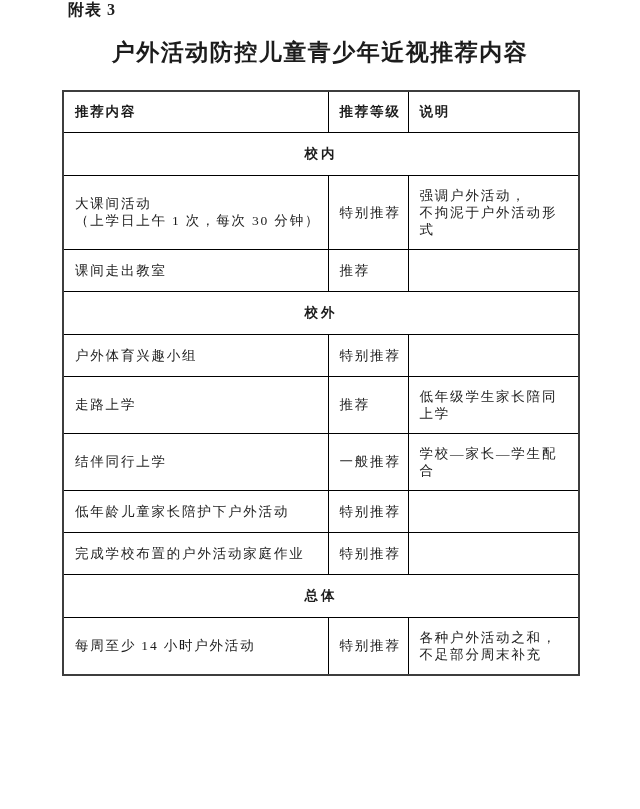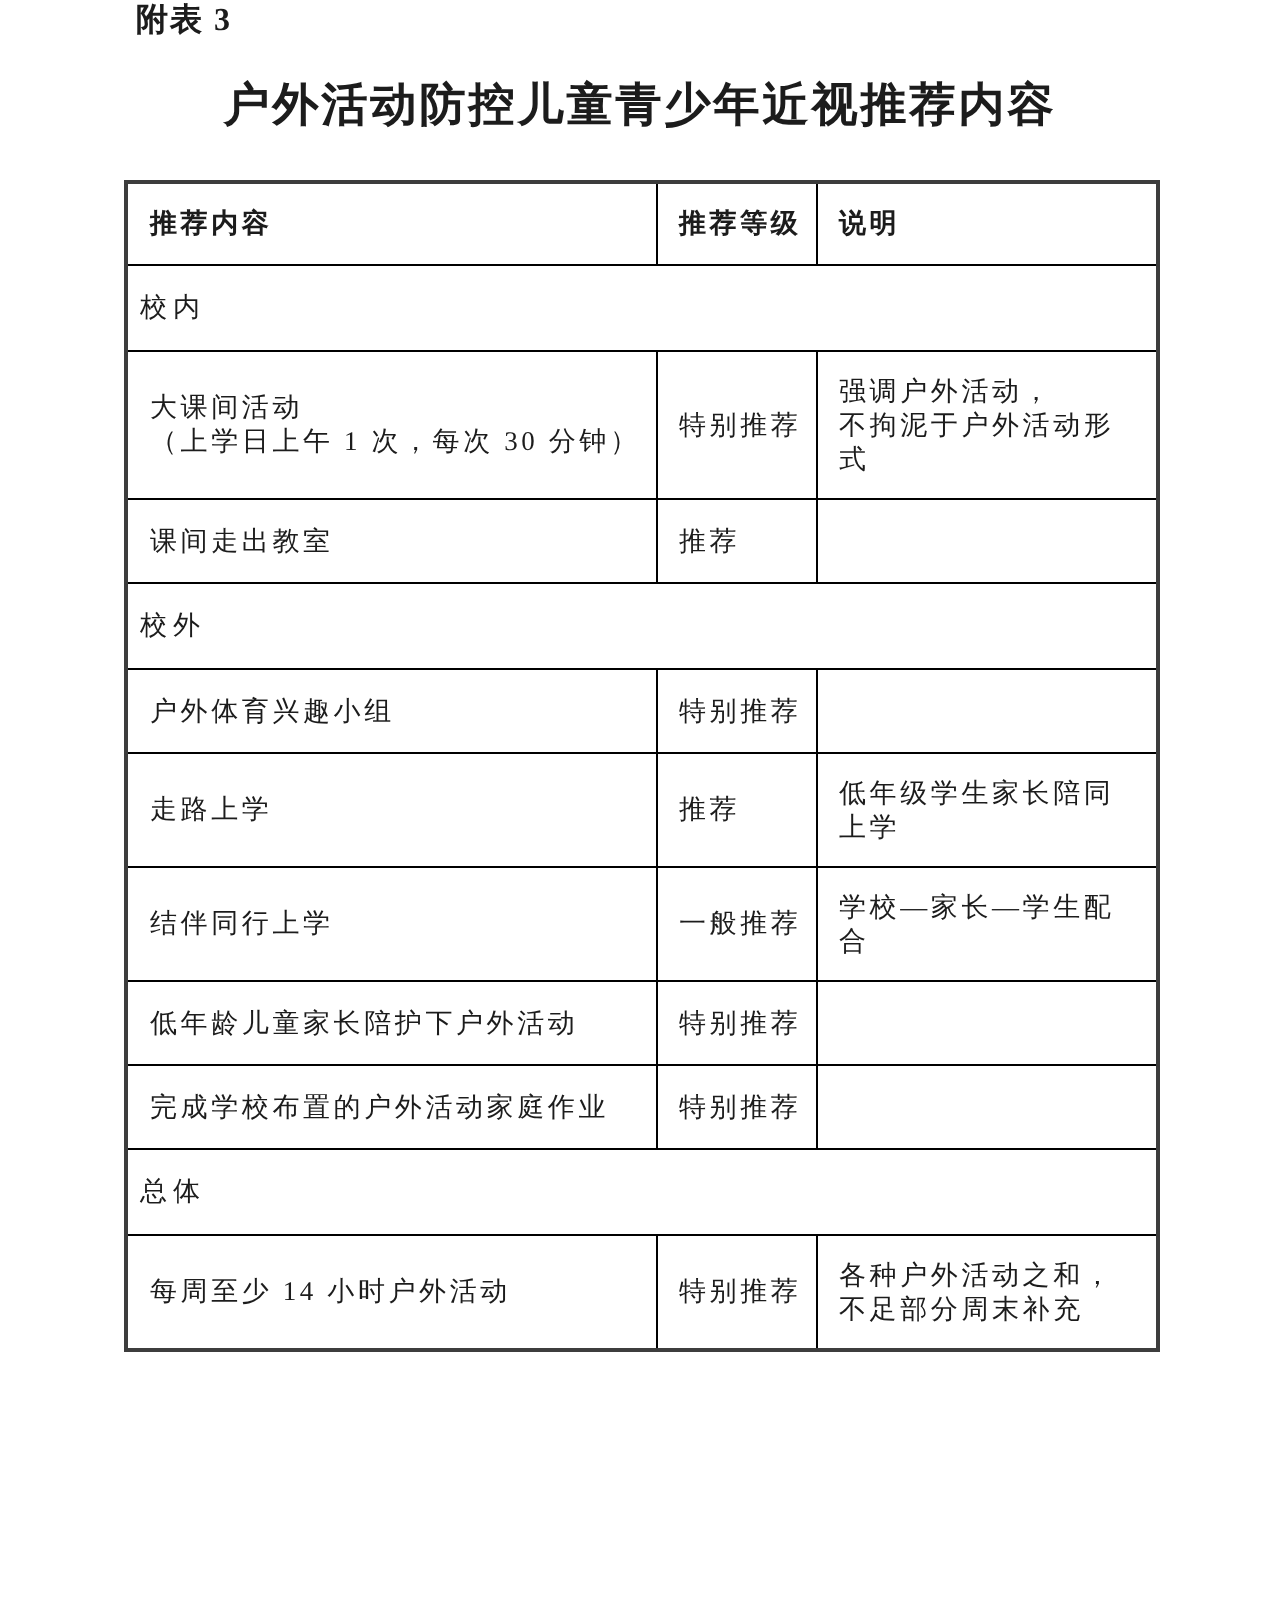--- a/index.html
+++ b/index.html
@@ -51,23 +51,25 @@
     text-align: left;
     line-height: 17px;
     white-space: pre-line;
   }
   table.main-table th {
     font-weight: bold;
     height: 41px;
   }
   table.main-table td { min-height: 42px; }
   table.main-table td.section-cell {
+    text-align: center;
     letter-spacing: 3px;
     height: 43px;
     padding-left: 6px;
+    font-weight: bold;
   }
   table.main-table td.content-cell { height: 42px; }
 </style>
 </head>
 <body>
 
 <div class="page">
   <div class="appendix-label">附表 3</div>
 
   <div class="doc-title">

